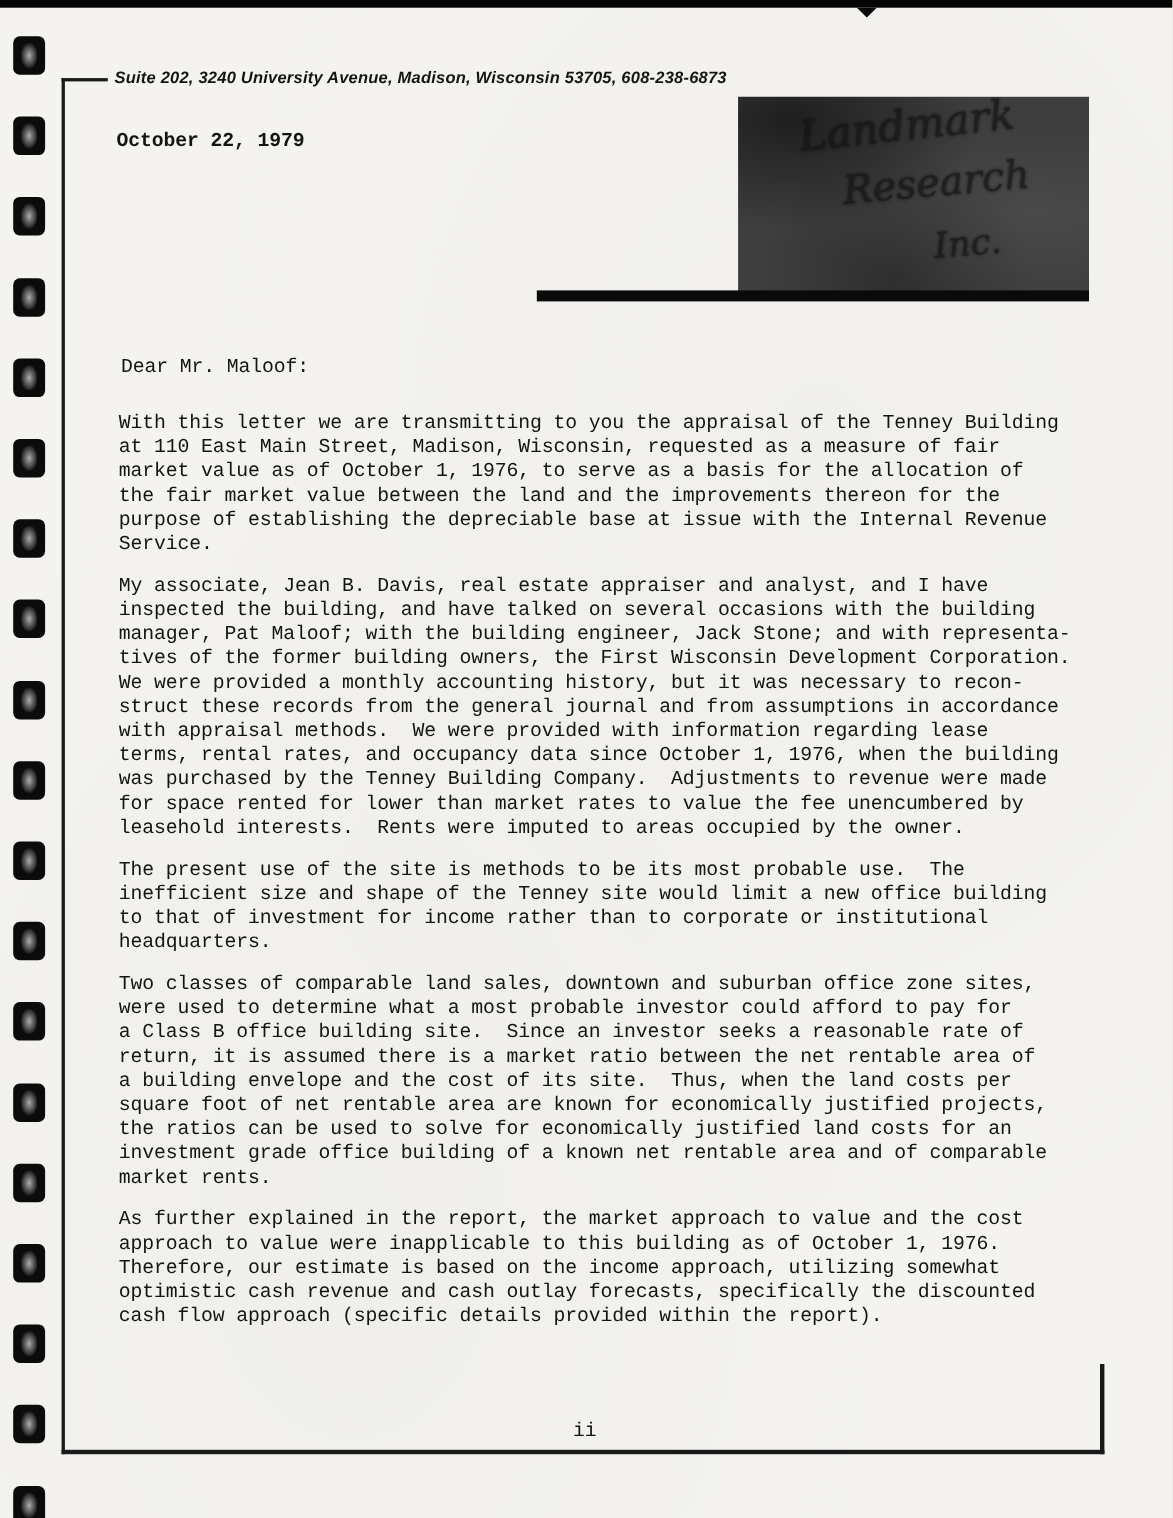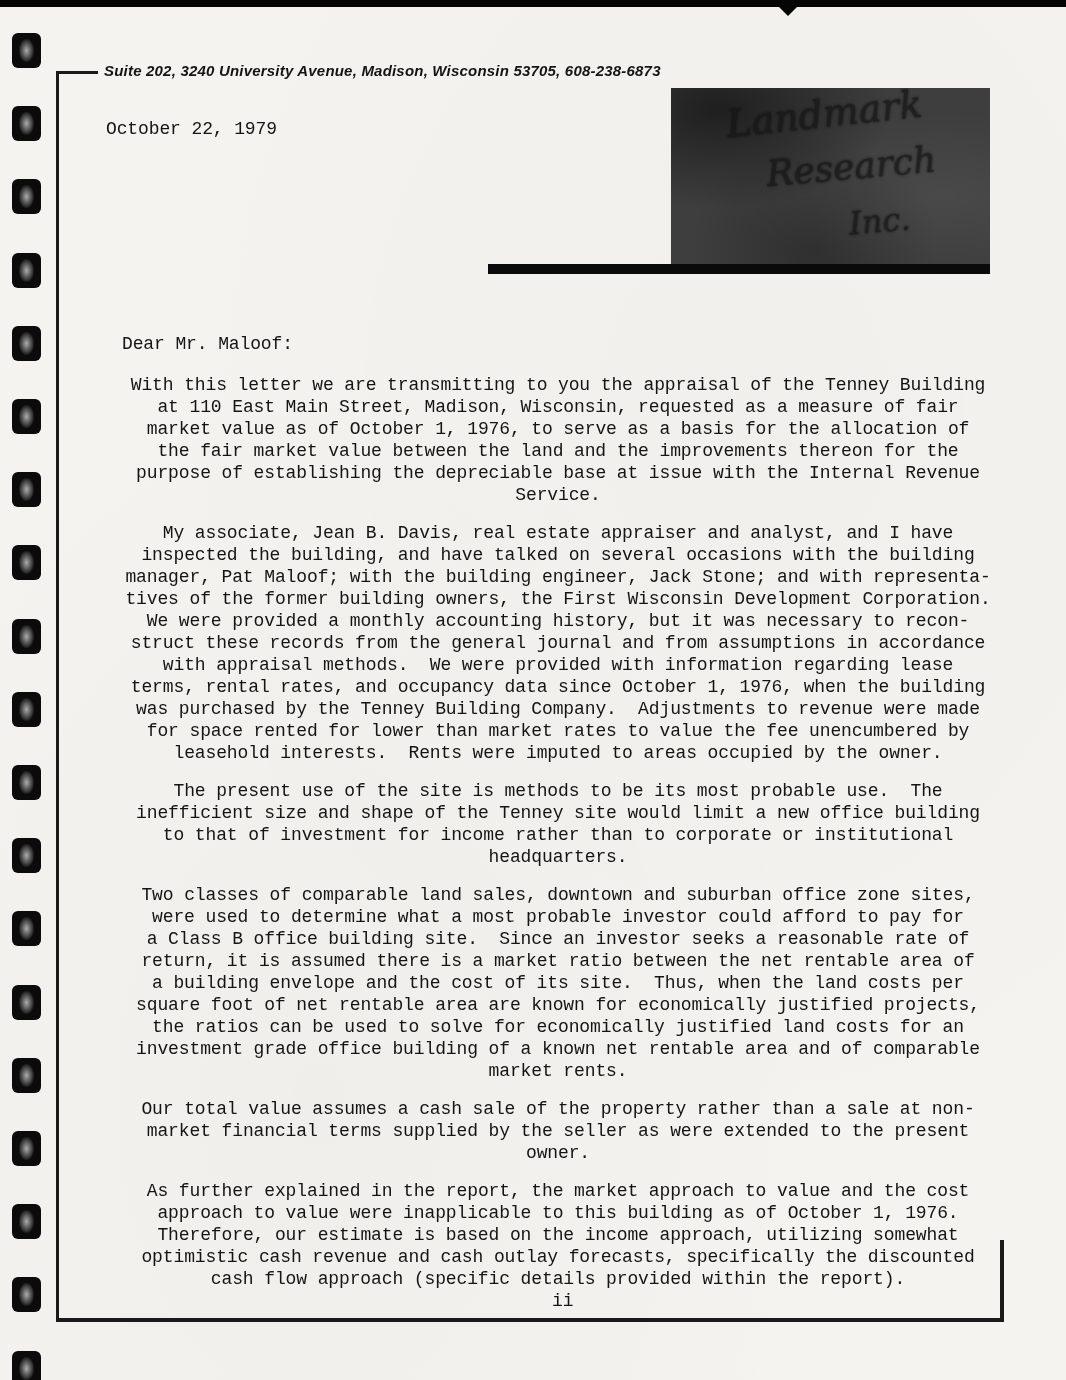--- a/index.html
+++ b/index.html
@@ -44,26 +44,26 @@
     color:#161616;opacity:0.75;text-shadow:0 0 3px rgba(0,0,0,0.9);}
   .logo-l1{left:55px;top:4px;font-size:38px;transform:rotate(-6deg);}
   .logo-l2{left:95px;top:58px;font-size:36px;transform:rotate(-5deg);}
   .logo-l3{left:178px;top:114px;font-size:32px;transform:rotate(-5deg);}
   .logo-bar{position:absolute;left:488px;top:264px;width:502px;height:10px;background:#0a0a0a;}
   .staff{position:absolute;right:410px;top:196px;text-align:right;
     font-family:"Liberation Sans",sans-serif;font-style:italic;font-weight:700;
     font-size:13px;line-height:19px;color:#1a1a1a;letter-spacing:0.1px;}
   
   .mono{font-size:18px;letter-spacing:-0.12px;color:#141414;}
-  .date{position:absolute;left:106px;top:119px;}
+  .date{position:absolute;left:106px;top:119px;font-weight:bold;}
   .recipient{position:absolute;left:110px;top:246px;line-height:22px;}
-  .salutation{position:absolute;left:110px;top:334px;margin-left:12px;}
+  .salutation{position:absolute;left:110px;top:324px;}
   .body{position:absolute;left:108px;top:374px;width:900px;}
-  .para{white-space:pre;line-height:22px;margin:0 0 16px 0;text-align:center;}
-  .page-num{position:absolute;left:552px;top:1291px;}
+  .para{white-space:pre;line-height:22px;margin:0 0 16px 0;}
+  .page-num{position:absolute;left:521px;top:1291px;}
 </style>
 </head>
 <body>
 
 <div class="page">
 
   <div class="scan-top-bar"></div>
   <div class="scan-notch"></div>
 
   <div id="holes">
@@ -132,23 +132,20 @@
 headquarters.</div>
     <div class="para">Two classes of comparable land sales, downtown and suburban office zone sites,
 were used to determine what a most probable investor could afford to pay for
 a Class B office building site.  Since an investor seeks a reasonable rate of
 return, it is assumed there is a market ratio between the net rentable area of
 a building envelope and the cost of its site.  Thus, when the land costs per
 square foot of net rentable area are known for economically justified projects,
 the ratios can be used to solve for economically justified land costs for an
 investment grade office building of a known net rentable area and of comparable
 market rents.</div>
-    <div class="para">Our total value assumes a cash sale of the property rather than a sale at non-
-market financial terms supplied by the seller as were extended to the present
-owner.</div>
     <div class="para">As further explained in the report, the market approach to value and the cost
 approach to value were inapplicable to this building as of October 1, 1976.
 Therefore, our estimate is based on the income approach, utilizing somewhat
 optimistic cash revenue and cash outlay forecasts, specifically the discounted
 cash flow approach (specific details provided within the report).</div>
   </div>
 
   <div class="page-num mono">ii</div>
 
 </div>

